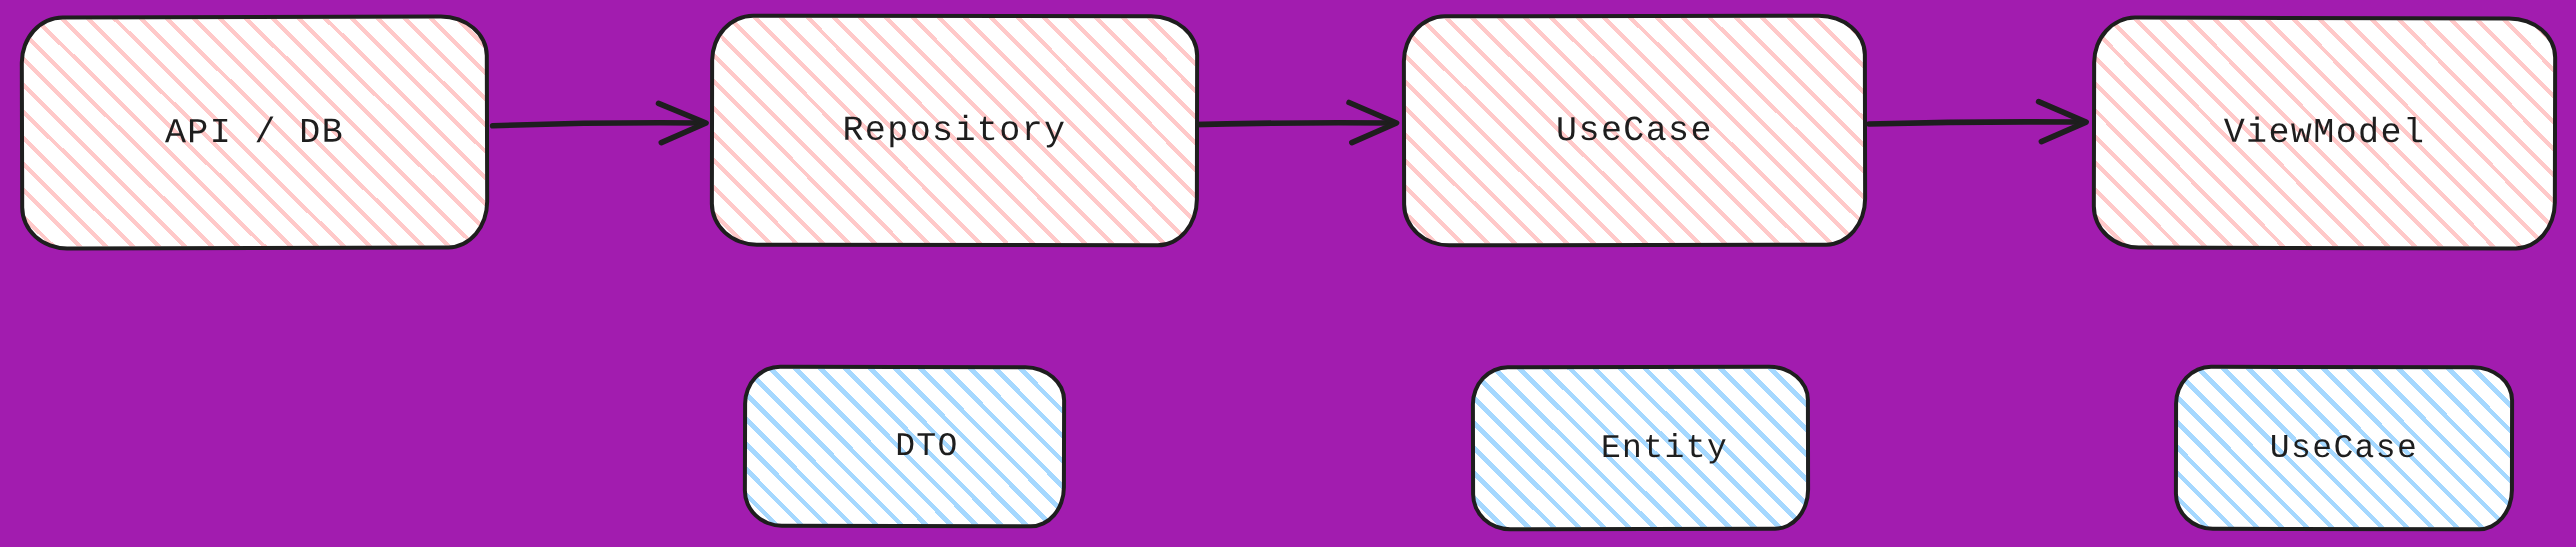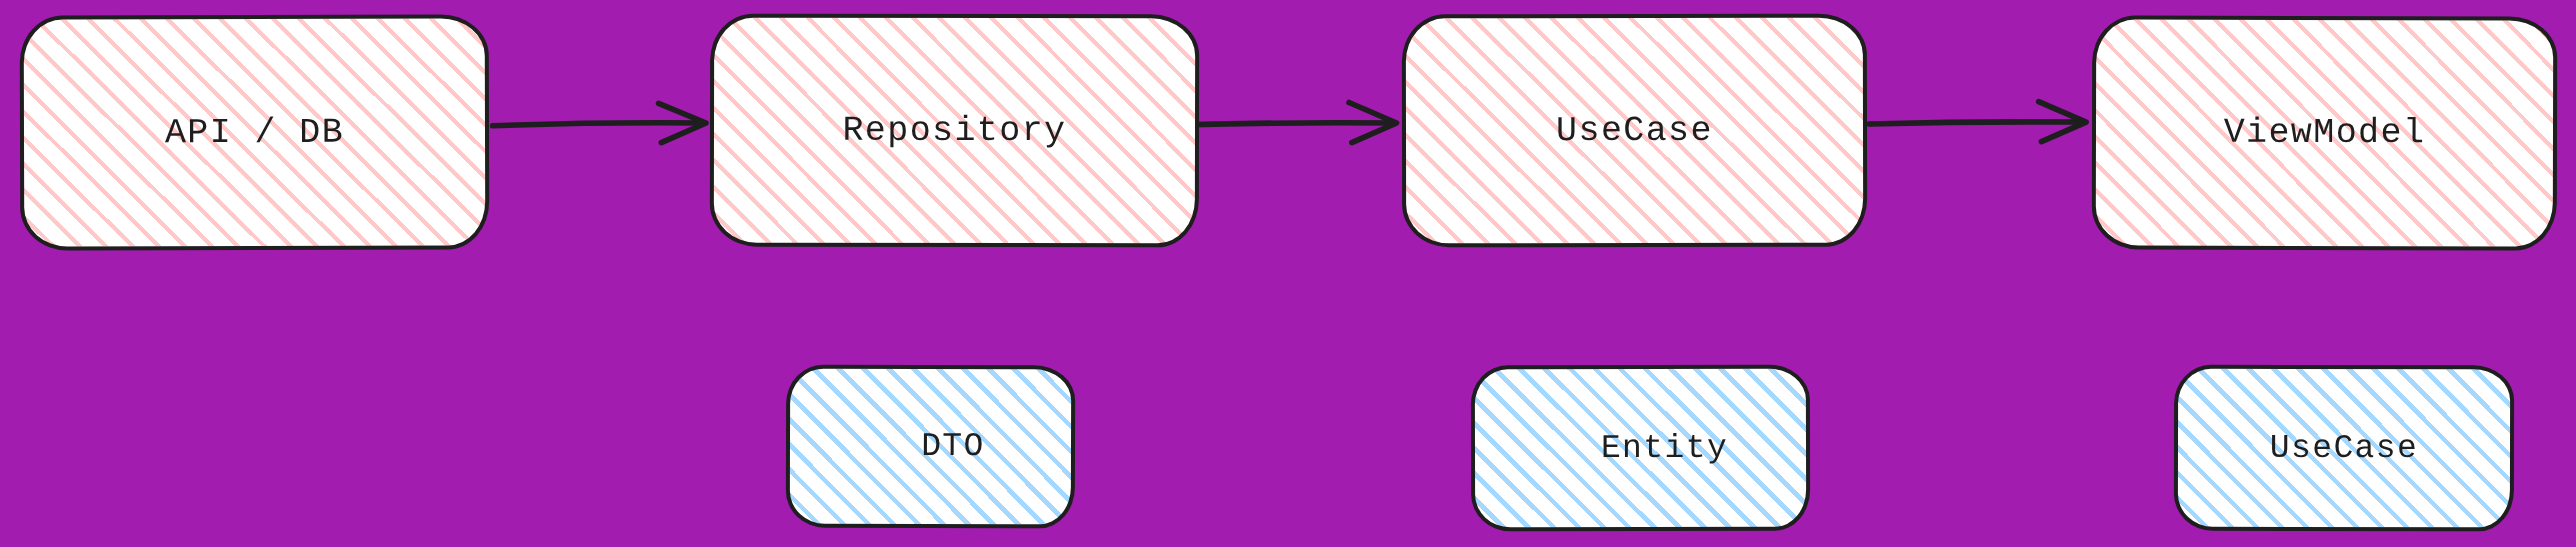--- a/index.html
+++ b/index.html
@@ -48,21 +48,21 @@
     white-space: nowrap;
   }
   .row-top .label  { font-size: 35px; }
   .row-bot .label  { font-size: 33px; }
 
   
   #n-apidb     { left: 19.6px;   top: 15px;  width: 469px; height: 235px; transform: rotate(-0.15deg); }
   #n-repo      { left: 710px;  top: 14px;  width: 489px; height: 233px; transform: rotate(0.1deg); }
   #n-usecase   { left: 1402px; top: 14px;  width: 465px; height: 233px; transform: rotate(-0.1deg); }
   #n-viewmodel { left: 2092px; top: 16px;  width: 465px; height: 234px; transform: rotate(0.12deg); }
-  #n-dto       { left: 786px;  top: 365px; width: 289px; height: 163px; transform: rotate(0.15deg); padding-left: 45px; }
+  #n-dto       { left: 743px;  top: 365px; width: 323px; height: 163px; transform: rotate(0.15deg); padding-left: 45px; }
   #n-entity    { left: 1471px; top: 365px; width: 339px; height: 166px; transform: rotate(-0.12deg); padding-left: 48px; }
   #n-viewdata  { left: 2174px; top: 365px; width: 340px; height: 166px; transform: rotate(0.1deg); }
 </style>
 </head>
 <body>
 
 <div class="canvas">
 
   <svg class="arrows" viewBox="0 0 2763 587" xmlns="http://www.w3.org/2000/svg" fill="none" stroke="#1e1e1e" stroke-width="6" stroke-linecap="round" stroke-linejoin="round">
     <g>

